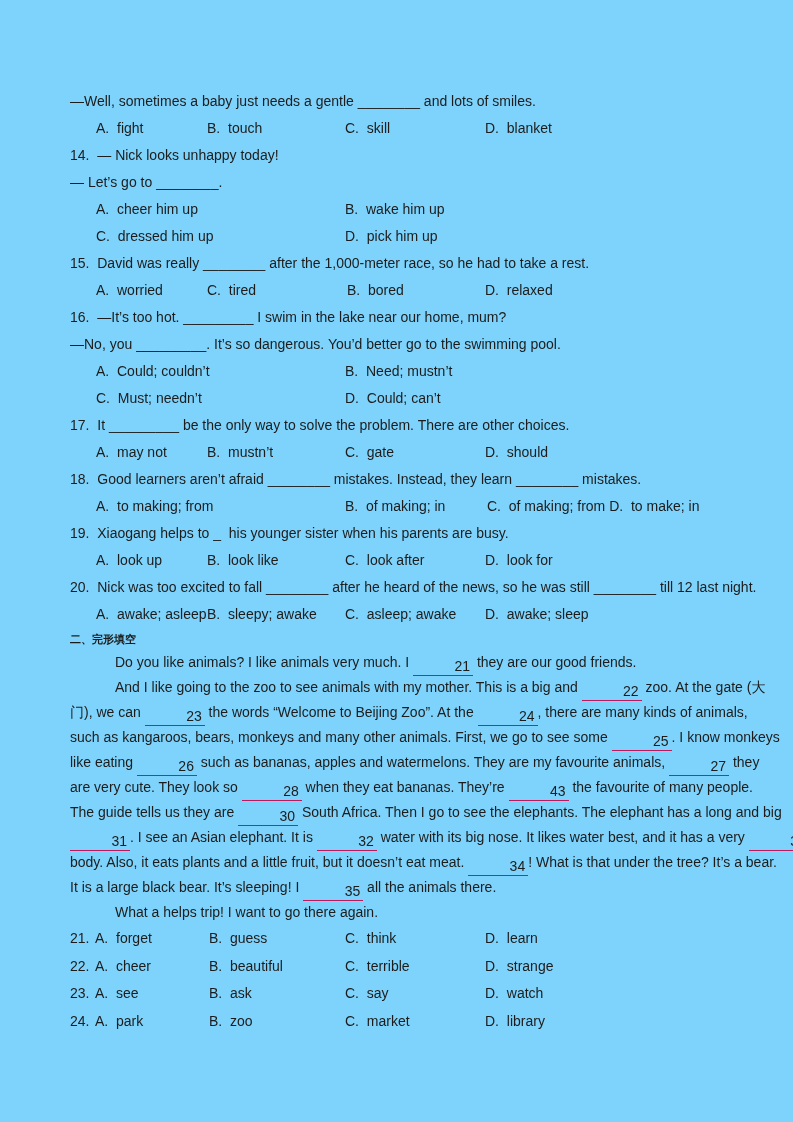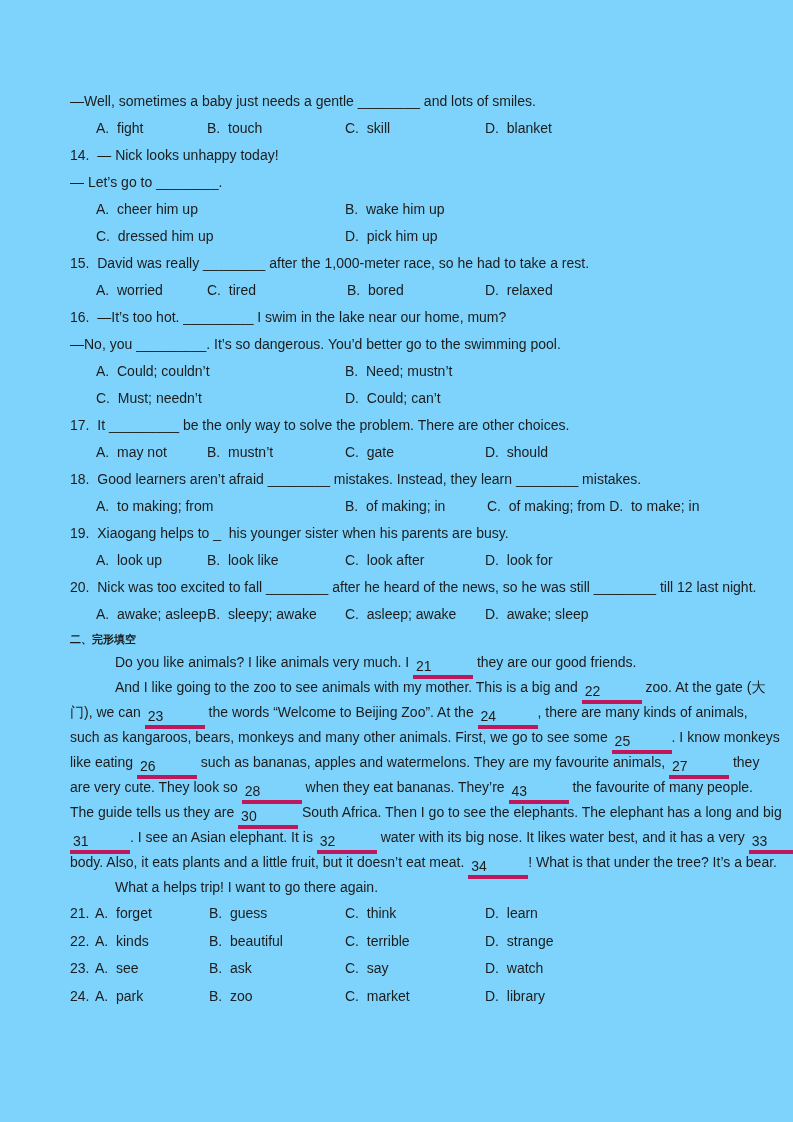--- a/index.html
+++ b/index.html
@@ -12,21 +12,21 @@
   .optrow{display:flex;margin-left:26px;}
   .optrow .cell{white-space:pre;flex-shrink:0;}
   .four .c0{width:111px}.four .c1{width:138px}.four .c2{width:140px}
   .two  .c0{width:249px}
   .run  .c0{width:249px}.run .c1{width:142px}
   .heading{height:22px;line-height:22px;font-weight:bold;font-size:11px;white-space:pre;}
   .pline{height:25px;line-height:25px;white-space:pre;}
   .indent{padding-left:45px;}
   .blank{
     display:inline-block;min-width:54px;padding:0 3px;height:18px;line-height:18px;
-    border-bottom:4px solid #be185d;text-align:left;vertical-align:-4px;
+    border-bottom:1px solid #be185d;text-align:right;vertical-align:-4px;
   }
   .cqrow{display:flex;height:27.5px;line-height:27.5px;white-space:pre;}
   .cqrow .cell{white-space:pre;flex-shrink:0;}
   .cqrow .num{width:25px;}
   .cqrow .c0{width:114px}.cqrow .c1{width:136px}.cqrow .c2{width:140px}
 </style>
 </head>
 <body>
 
 <div class="page">
@@ -56,21 +56,22 @@
   <div id="passage">
       <div class="pline indent"><span>Do you like animals? I like animals very much. I </span><span class="blank">21</span><span> they are our good friends.</span></div>
       <div class="pline indent"><span>And I like going to the zoo to see animals with my mother. This is a big and </span><span class="blank">22</span><span> zoo. At the gate (大</span></div>
       <div class="pline"><span>门), we can </span><span class="blank">23</span><span> the words “Welcome to Beijing Zoo”. At the </span><span class="blank">24</span><span>, there are many kinds of animals,</span></div>
       <div class="pline"><span>such as kangaroos, bears, monkeys and many other animals. First, we go to see some </span><span class="blank">25</span><span>. I know monkeys</span></div>
       <div class="pline"><span>like eating </span><span class="blank">26</span><span> such as bananas, apples and watermelons. They are my favourite animals, </span><span class="blank">27</span><span> they</span></div>
       <div class="pline"><span>are very cute. They look so </span><span class="blank">28</span><span> when they eat bananas. They’re </span><span class="blank">43</span><span> the favourite of many people.</span></div>
       <div class="pline"><span>The guide tells us they are </span><span class="blank">30</span><span> South Africa. Then I go to see the elephants. The elephant has a long and big</span></div>
       <div class="pline"><span class="blank">31</span><span>. I see an Asian elephant. It is </span><span class="blank">32</span><span> water with its big nose. It likes water best, and it has a very </span><span class="blank">33</span></div>
       <div class="pline"><span>body. Also, it eats plants and a little fruit, but it doesn’t eat meat. </span><span class="blank">34</span><span>! What is that under the tree? It’s a bear.</span></div>
+      <div class="pline"><span>It is a large black bear. It’s sleeping! I </span><span class="blank">35</span><span> all the animals there.</span></div>
       <div class="pline indent"><span>What a helps trip! I want to go there again.</span></div>
     </div>
   <div id="cq">
       <div class="cqrow"><span class="cell num">21.</span><span class="cell c0">A.  forget</span><span class="cell c1">B.  guess</span><span class="cell c2">C.  think</span><span class="cell c3">D.  learn</span></div>
-      <div class="cqrow"><span class="cell num">22.</span><span class="cell c0">A.  kinds</span><span class="cell c1">B.  beautiful</span><span class="cell c2">C.  terrible</span><span class="cell c3">D.  strange</span></div>
+      <div class="cqrow"><span class="cell num">22.</span><span class="cell c0">A.  cheer</span><span class="cell c1">B.  beautiful</span><span class="cell c2">C.  terrible</span><span class="cell c3">D.  strange</span></div>
       <div class="cqrow"><span class="cell num">23.</span><span class="cell c0">A.  see</span><span class="cell c1">B.  ask</span><span class="cell c2">C.  say</span><span class="cell c3">D.  watch</span></div>
       <div class="cqrow"><span class="cell num">24.</span><span class="cell c0">A.  park</span><span class="cell c1">B.  zoo</span><span class="cell c2">C.  market</span><span class="cell c3">D.  library</span></div>
     </div>
 </div>
 
 </body></html>

